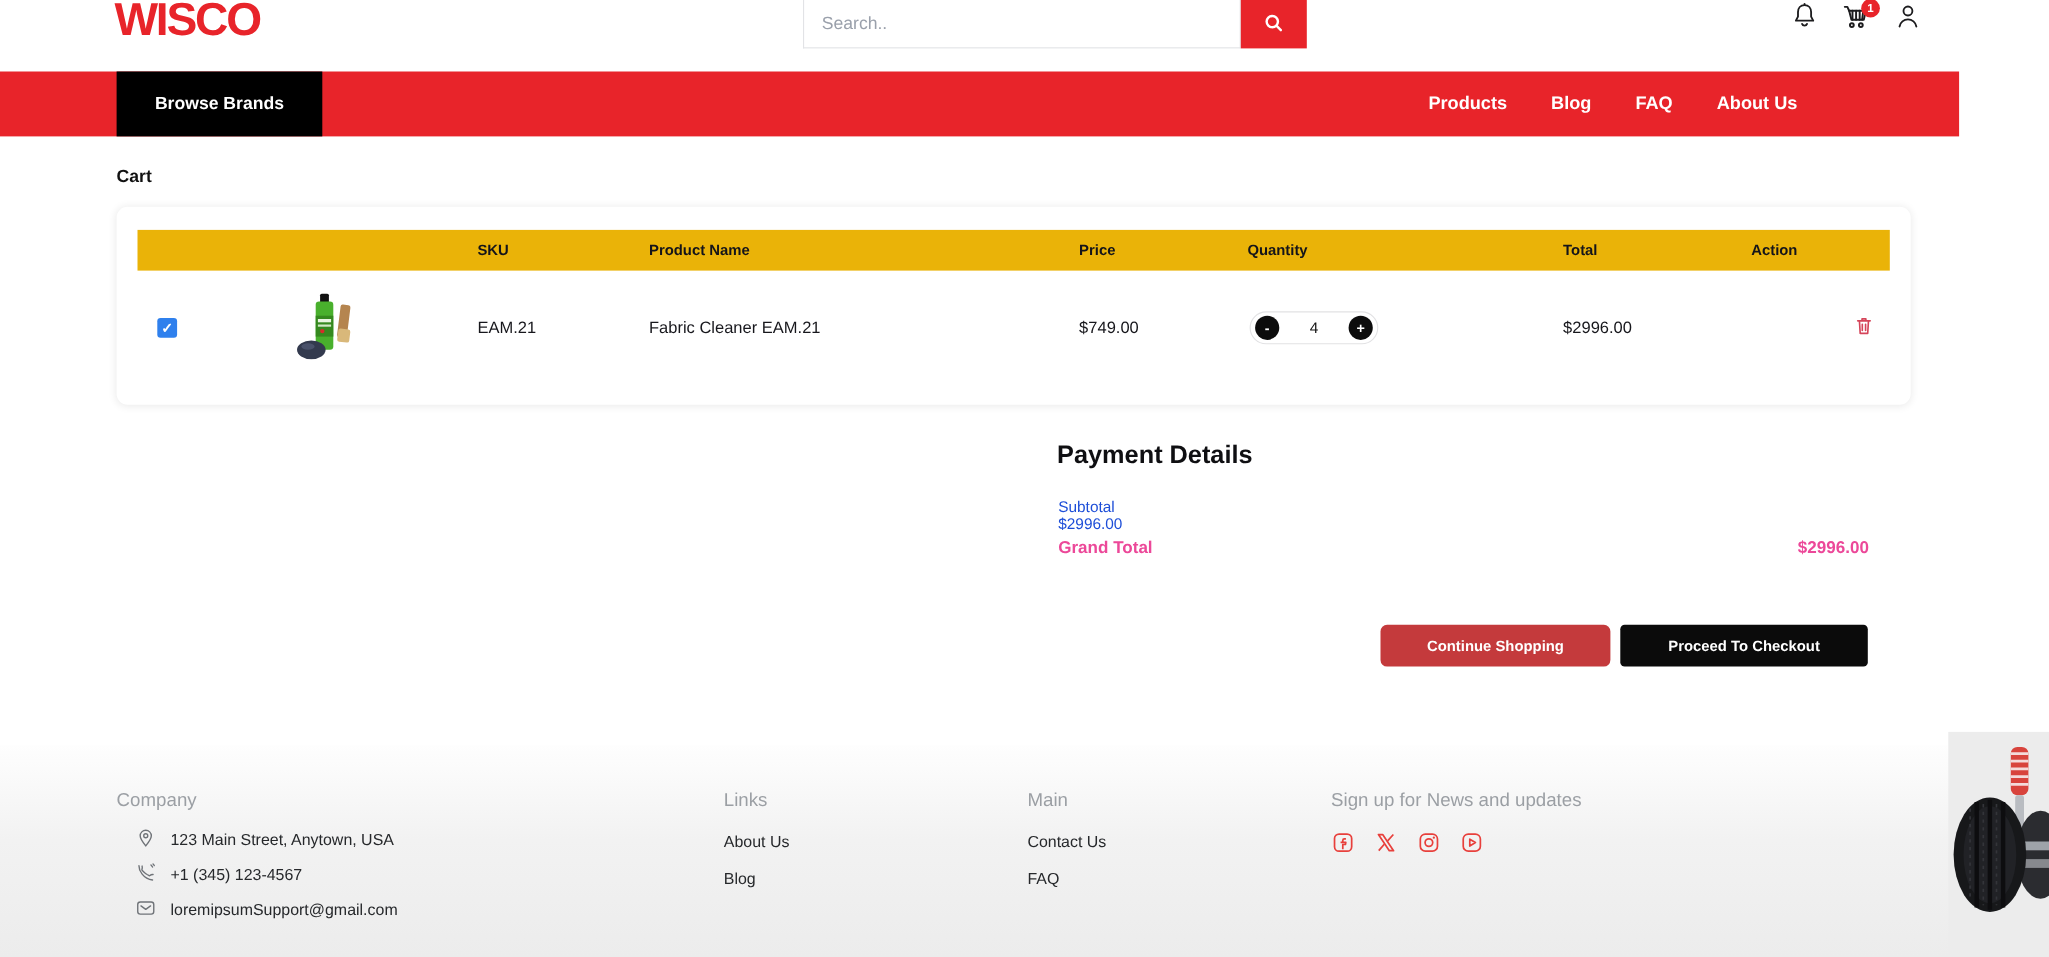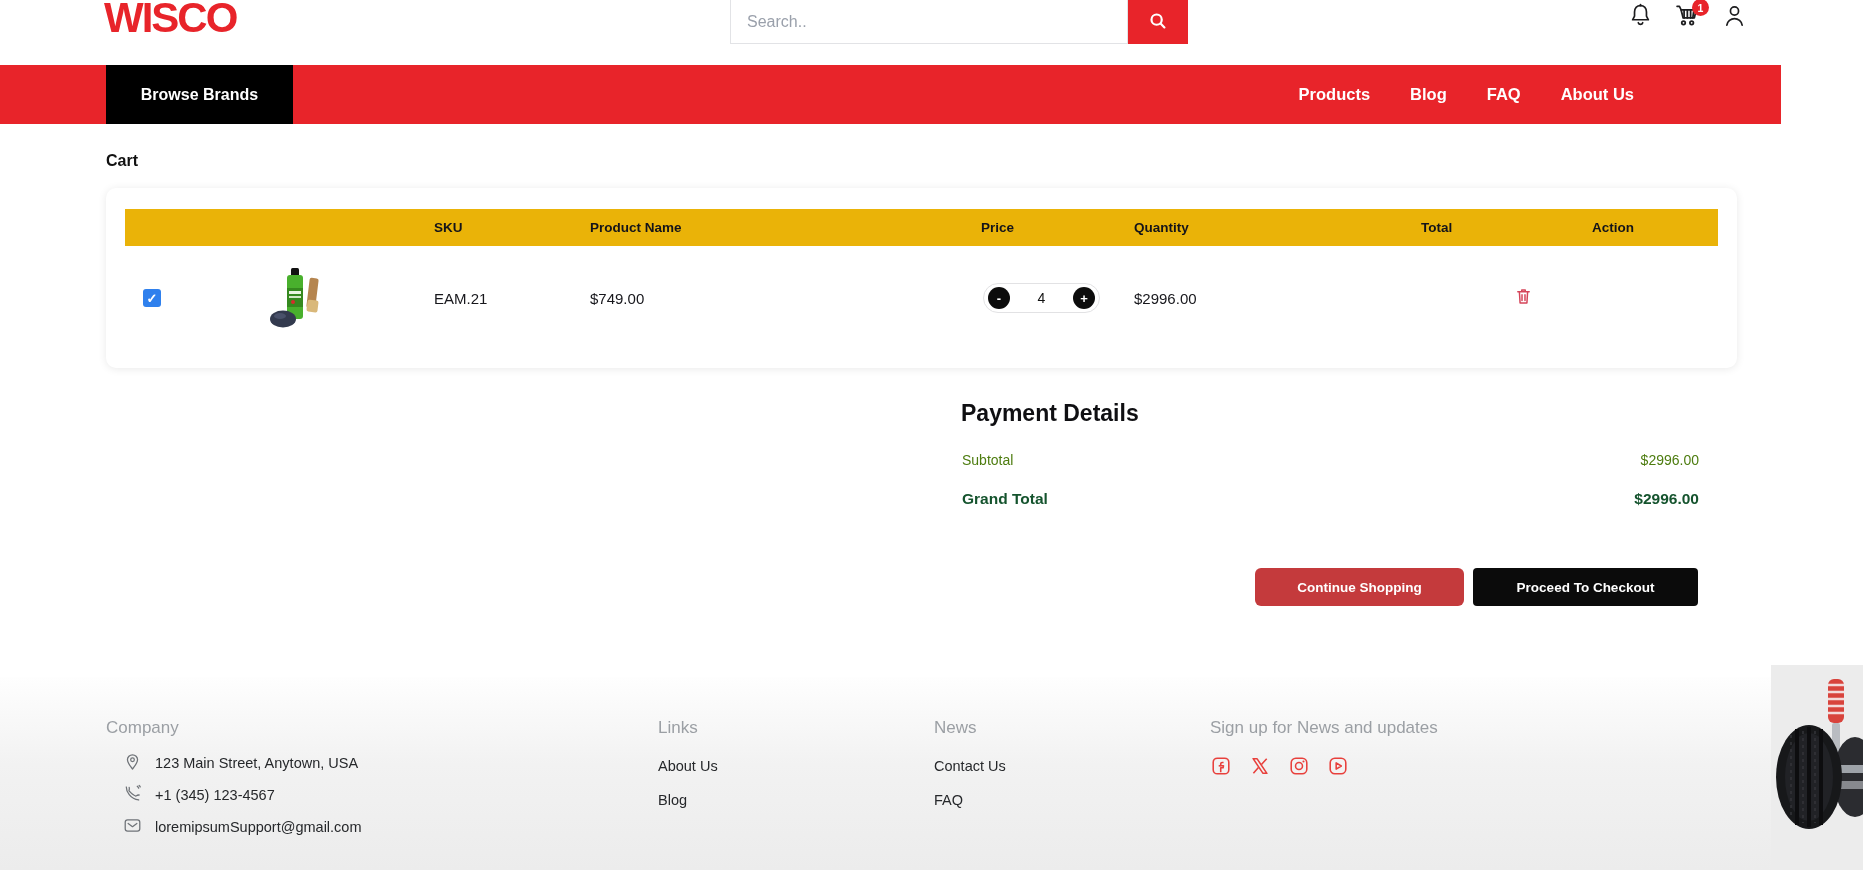--- a/index.html
+++ b/index.html
@@ -32,22 +32,22 @@
   .chk { width:18px; height:18px; margin-left:18px; background:#2f80ed; border-radius:3px; color:#fff; font-size:13px; font-weight:bold; display:flex; align-items:center; justify-content:center; cursor:pointer; }
   .prod-img { margin-left:55px; width:56px; height:62px; }
   .stepper { margin-left:2px; width:117px; height:30px; border:1px solid #e2e2e4; border-radius:16px; display:flex; align-items:center; justify-content:space-between; padding:0 4px; }
   .step-btn { width:22px; height:22px; border-radius:50%; background:#0c0c0c; color:#fff; border:none; font-size:13px; font-weight:bold; line-height:1; display:flex; align-items:center; justify-content:center; cursor:pointer; font-family:"Liberation Sans",sans-serif; }
   .qty-val { font-size:14px; color:#111; }
   .trash { padding-left:92px; cursor:pointer; display:flex; align-items:center; }
 
   
   .pay-title { position:absolute; left:961px; top:400px; font-size:23px; font-weight:bold; color:#0f0f12;text-align:right; }
   .pay-row { position:absolute; left:962px; width:737px; display:flex; justify-content:space-between; }
-  .pay-sub { top:452px; font-size:14px; color:#4d7c0f; }
-  .pay-grand { top:490px; font-size:15.5px; font-weight:bold; color:#14532d; }
+  .pay-sub { top:452px; font-size:14px; color:#1d4ed8;flex-direction:column; }
+  .pay-grand { top:490px; font-size:15.5px; font-weight:bold; color:#ec4899; }
   .btn { position:absolute; top:568px; height:38px; border:none; color:#fff; font-weight:bold; font-size:13.5px; font-family:"Liberation Sans",sans-serif; cursor:pointer; }
   .btn-continue { left:1255px; width:209px; background:#c43a3c; border-radius:6px; }
   .btn-checkout { left:1473px; width:225px; background:#0b0b0b; border-radius:4px; }
 
   
   .footer { position:absolute; left:0; top:677px; width:1863px; height:193px; background:linear-gradient(180deg,#fefefe 0%,#f2f2f2 45%,#ececec 100%); }
   .f-head { position:absolute; font-size:17px; color:#9b9fa4; top:41px; }
   .f-item { position:absolute; font-size:14.5px; color:#26282b; cursor:pointer; }
   .c-row { position:absolute; left:123px; display:flex; align-items:center; gap:13px; font-size:14.5px; color:#26282b; }
   .socials { position:absolute; left:1210px; top:78px; display:flex; gap:17px; }
@@ -142,20 +142,21 @@
           <rect x="17" y="9" width="16" height="44" rx="3" fill="#49b02d"></rect>
           <rect x="17" y="22" width="16" height="19" fill="#35891f"></rect>
           <rect x="19" y="25" width="12" height="3" fill="#e9f5e2"></rect>
           <rect x="19" y="30" width="12" height="2" fill="#d1e8c6"></rect>
           <circle cx="23" cy="36" r="2" fill="#d62b2b"></circle>
           <ellipse cx="13" cy="53" rx="13" ry="8.5" fill="#333a4e"></ellipse>
           <ellipse cx="10" cy="50" rx="6" ry="3" fill="#49516a"></ellipse>
         </svg>
       </div>
       <div>EAM.21</div>
+      <div>Fabric Cleaner EAM.21</div>
       <div>$749.00</div>
       <div>
         <div class="stepper">
           <button class="step-btn">-</button>
           <span class="qty-val">4</span>
           <button class="step-btn">+</button>
         </div>
       </div>
       <div>$2996.00</div>
       <div class="trash">
@@ -213,21 +214,21 @@
             <path d="M6.5 9.5l5.5 4 5.5-4"></path>
           </svg>
       </span>
       <span>loremipsumSupport@gmail.com</span>
     </div>
 
     <div class="f-head" style="left:658px">Links</div>
     <div class="f-item" style="left:658px; top:81px">About Us</div>
     <div class="f-item" style="left:658px; top:115px">Blog</div>
 
-    <div class="f-head" style="left:934px">News</div>
+    <div class="f-head" style="left:934px">Main</div>
     <div class="f-item" style="left:934px; top:81px">Contact Us</div>
     <div class="f-item" style="left:934px; top:115px">FAQ</div>
 
     <div class="f-head" style="left:1210px">Sign up for News and updates</div>
     <div class="socials">
       <span class="soc">
         <svg width="22" height="22" viewBox="0 0 24 24" fill="none" stroke="#e8403c" stroke-width="1.7" stroke-linejoin="round">
             <rect x="3.5" y="3.5" width="17" height="17" rx="4.5"></rect>
             <path d="M14.8 8.2h-1.6c-.9 0-1.5.7-1.5 1.6v2h3l-.4 2.1h-2.6v4.8"></path>
             <path d="M9.5 11.8h2.2"></path>

